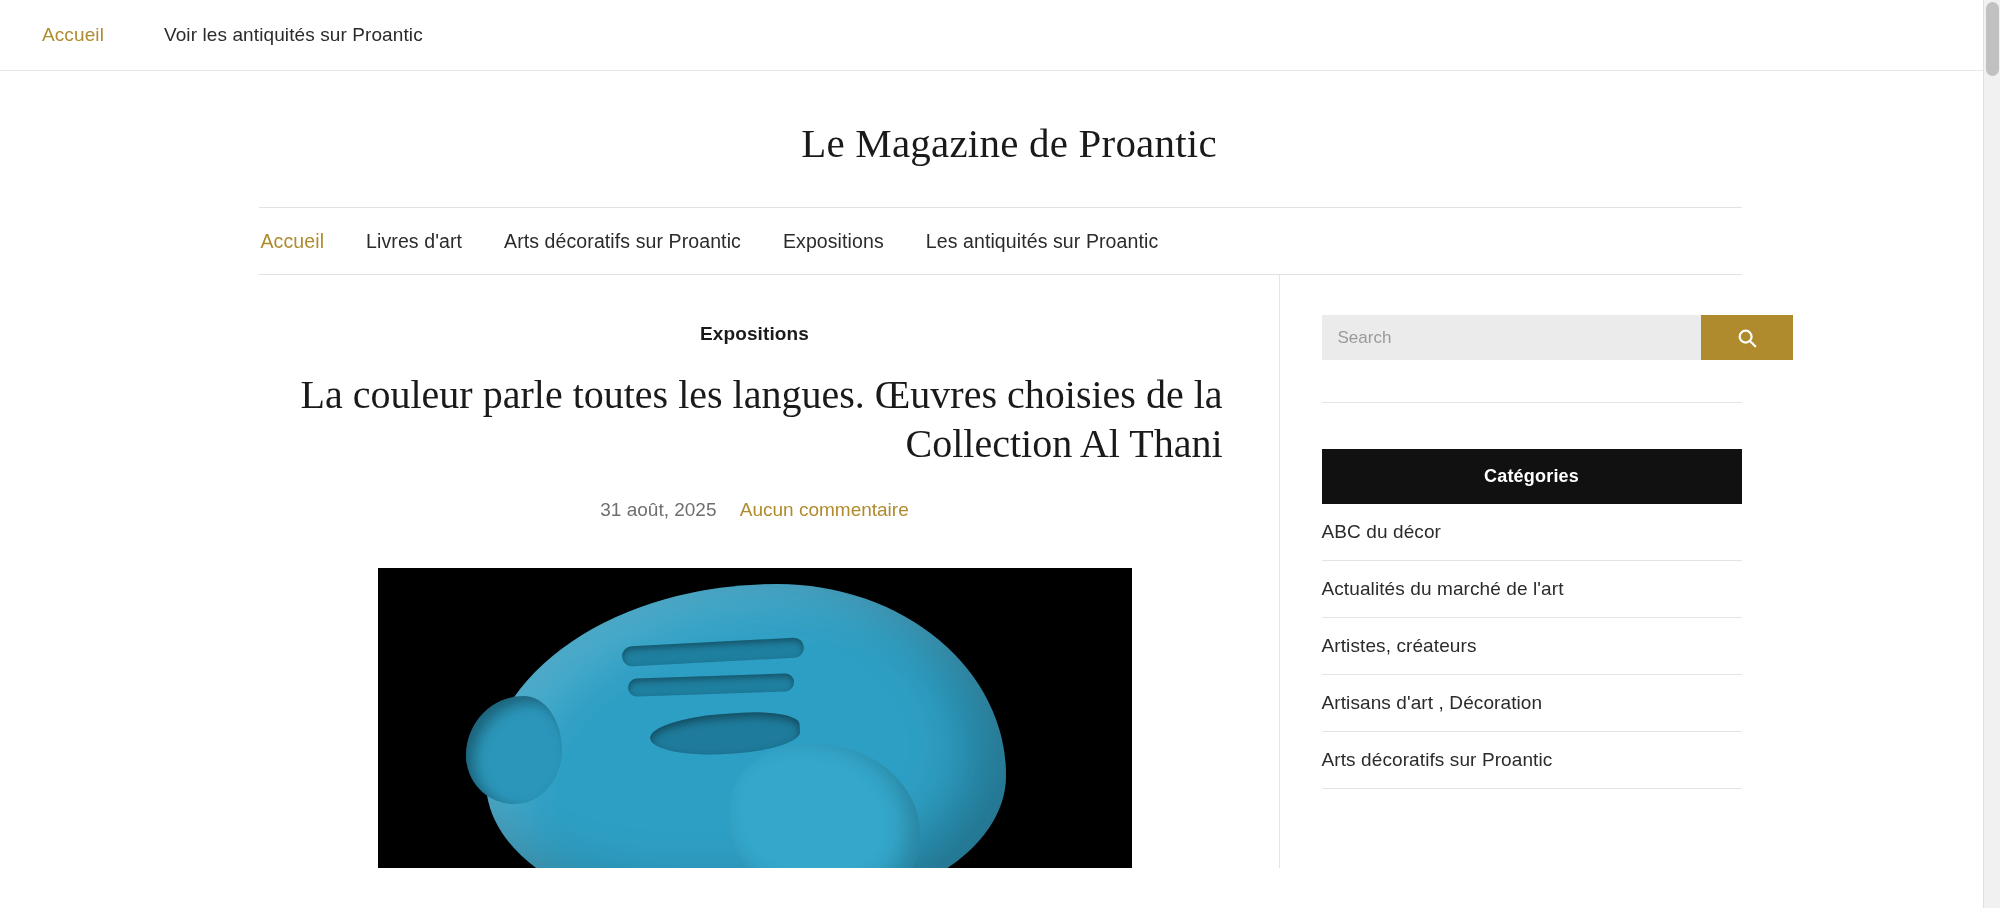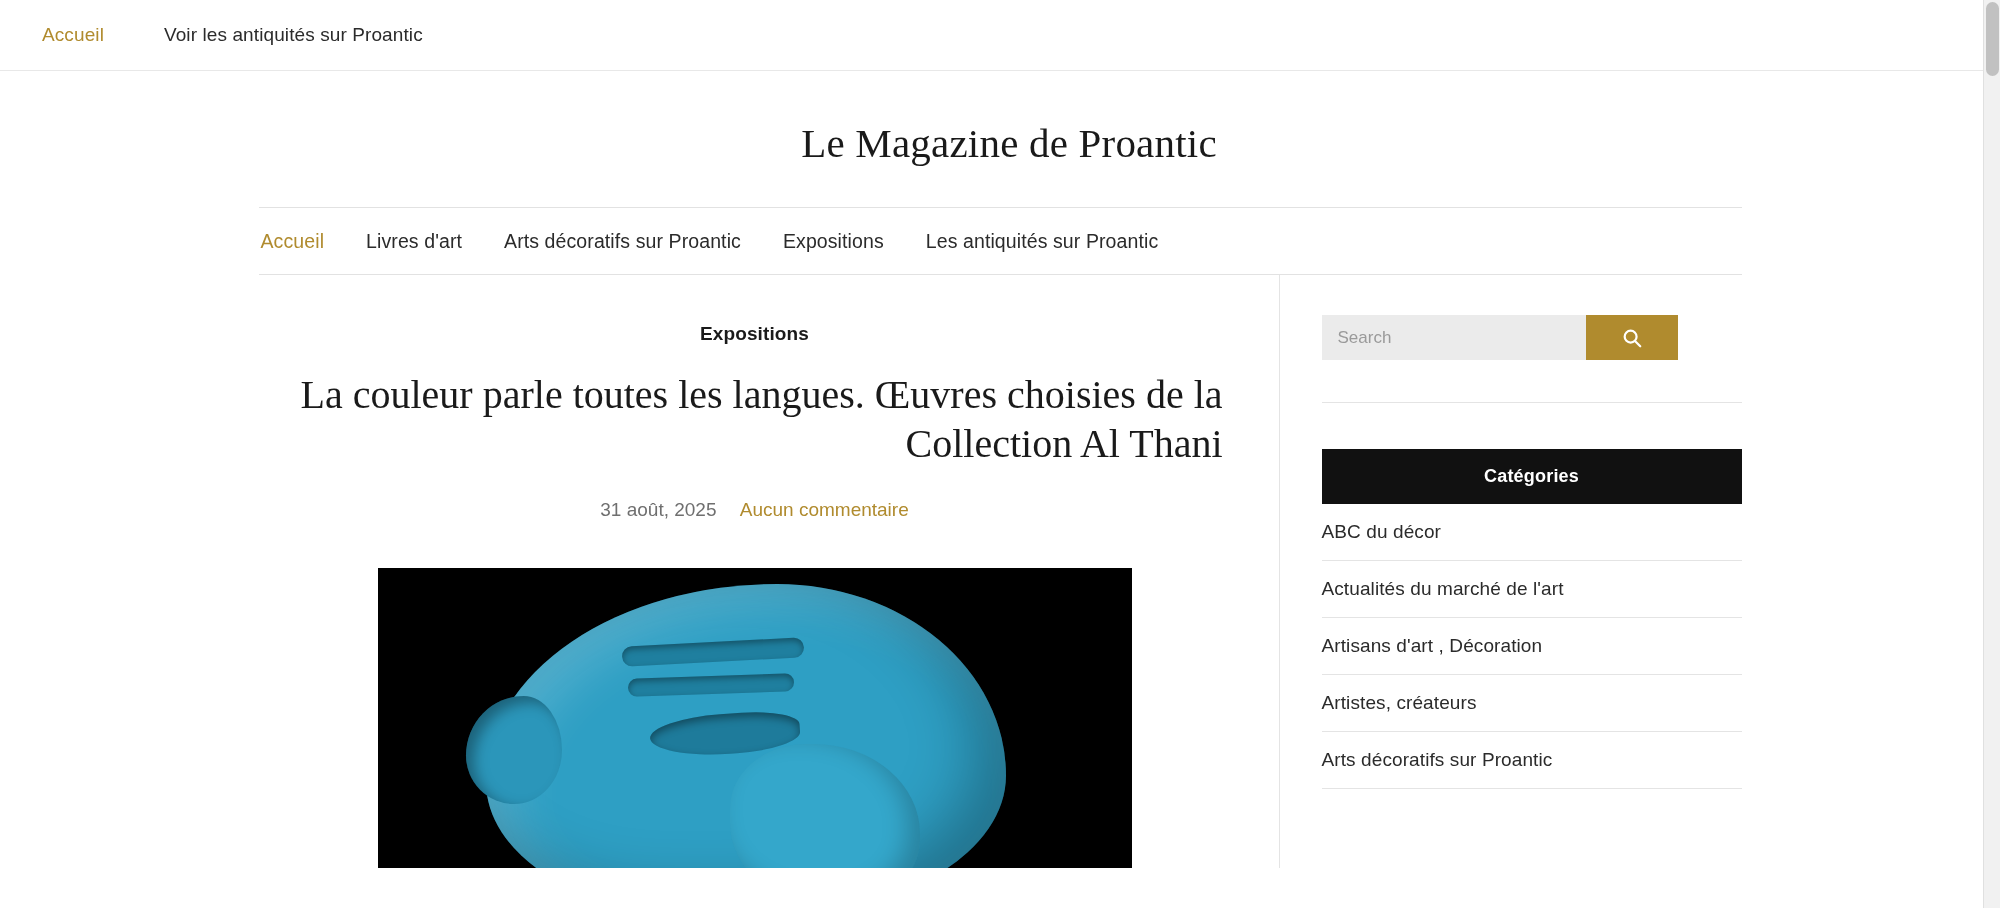--- a/index.html
+++ b/index.html
@@ -187,21 +187,21 @@
     width: 190px;
     height: 160px;
     background: #34a7cb;
     border-radius: 40% 56% 40% 50%;
     box-shadow: inset -12px -8px 24px rgba(0,0,0,.22);
   }
 
   
   .searchrow {
     display: flex;
-    width: 356px;
+    width: 471px;
     height: 45px;
   }
   .search-input {
     flex: 1;
     border: none;
     background: #ebebeb;
     padding: 0 16px;
     font-size: 17px;
     color: #6b6b6b;
     outline: none;
@@ -336,24 +336,24 @@
       <div class="cat-header">Catégories</div>
 
       <ul class="cat-list">
         <li>
           <a href="#">ABC du décor</a>
         </li>
         <li>
           <a href="#">Actualités du marché de l'art</a>
         </li>
         <li>
+          <a href="#">Artistes, créateurs</a>
+        </li>
+        <li>
           <a href="#">Artisans d'art , Décoration</a>
-        </li>
-        <li>
-          <a href="#">Artistes, créateurs</a>
         </li>
         <li>
           <a href="#">Arts décoratifs sur Proantic</a>
         </li>
       </ul>
 
     </div>
   </div>
 </div>
 

